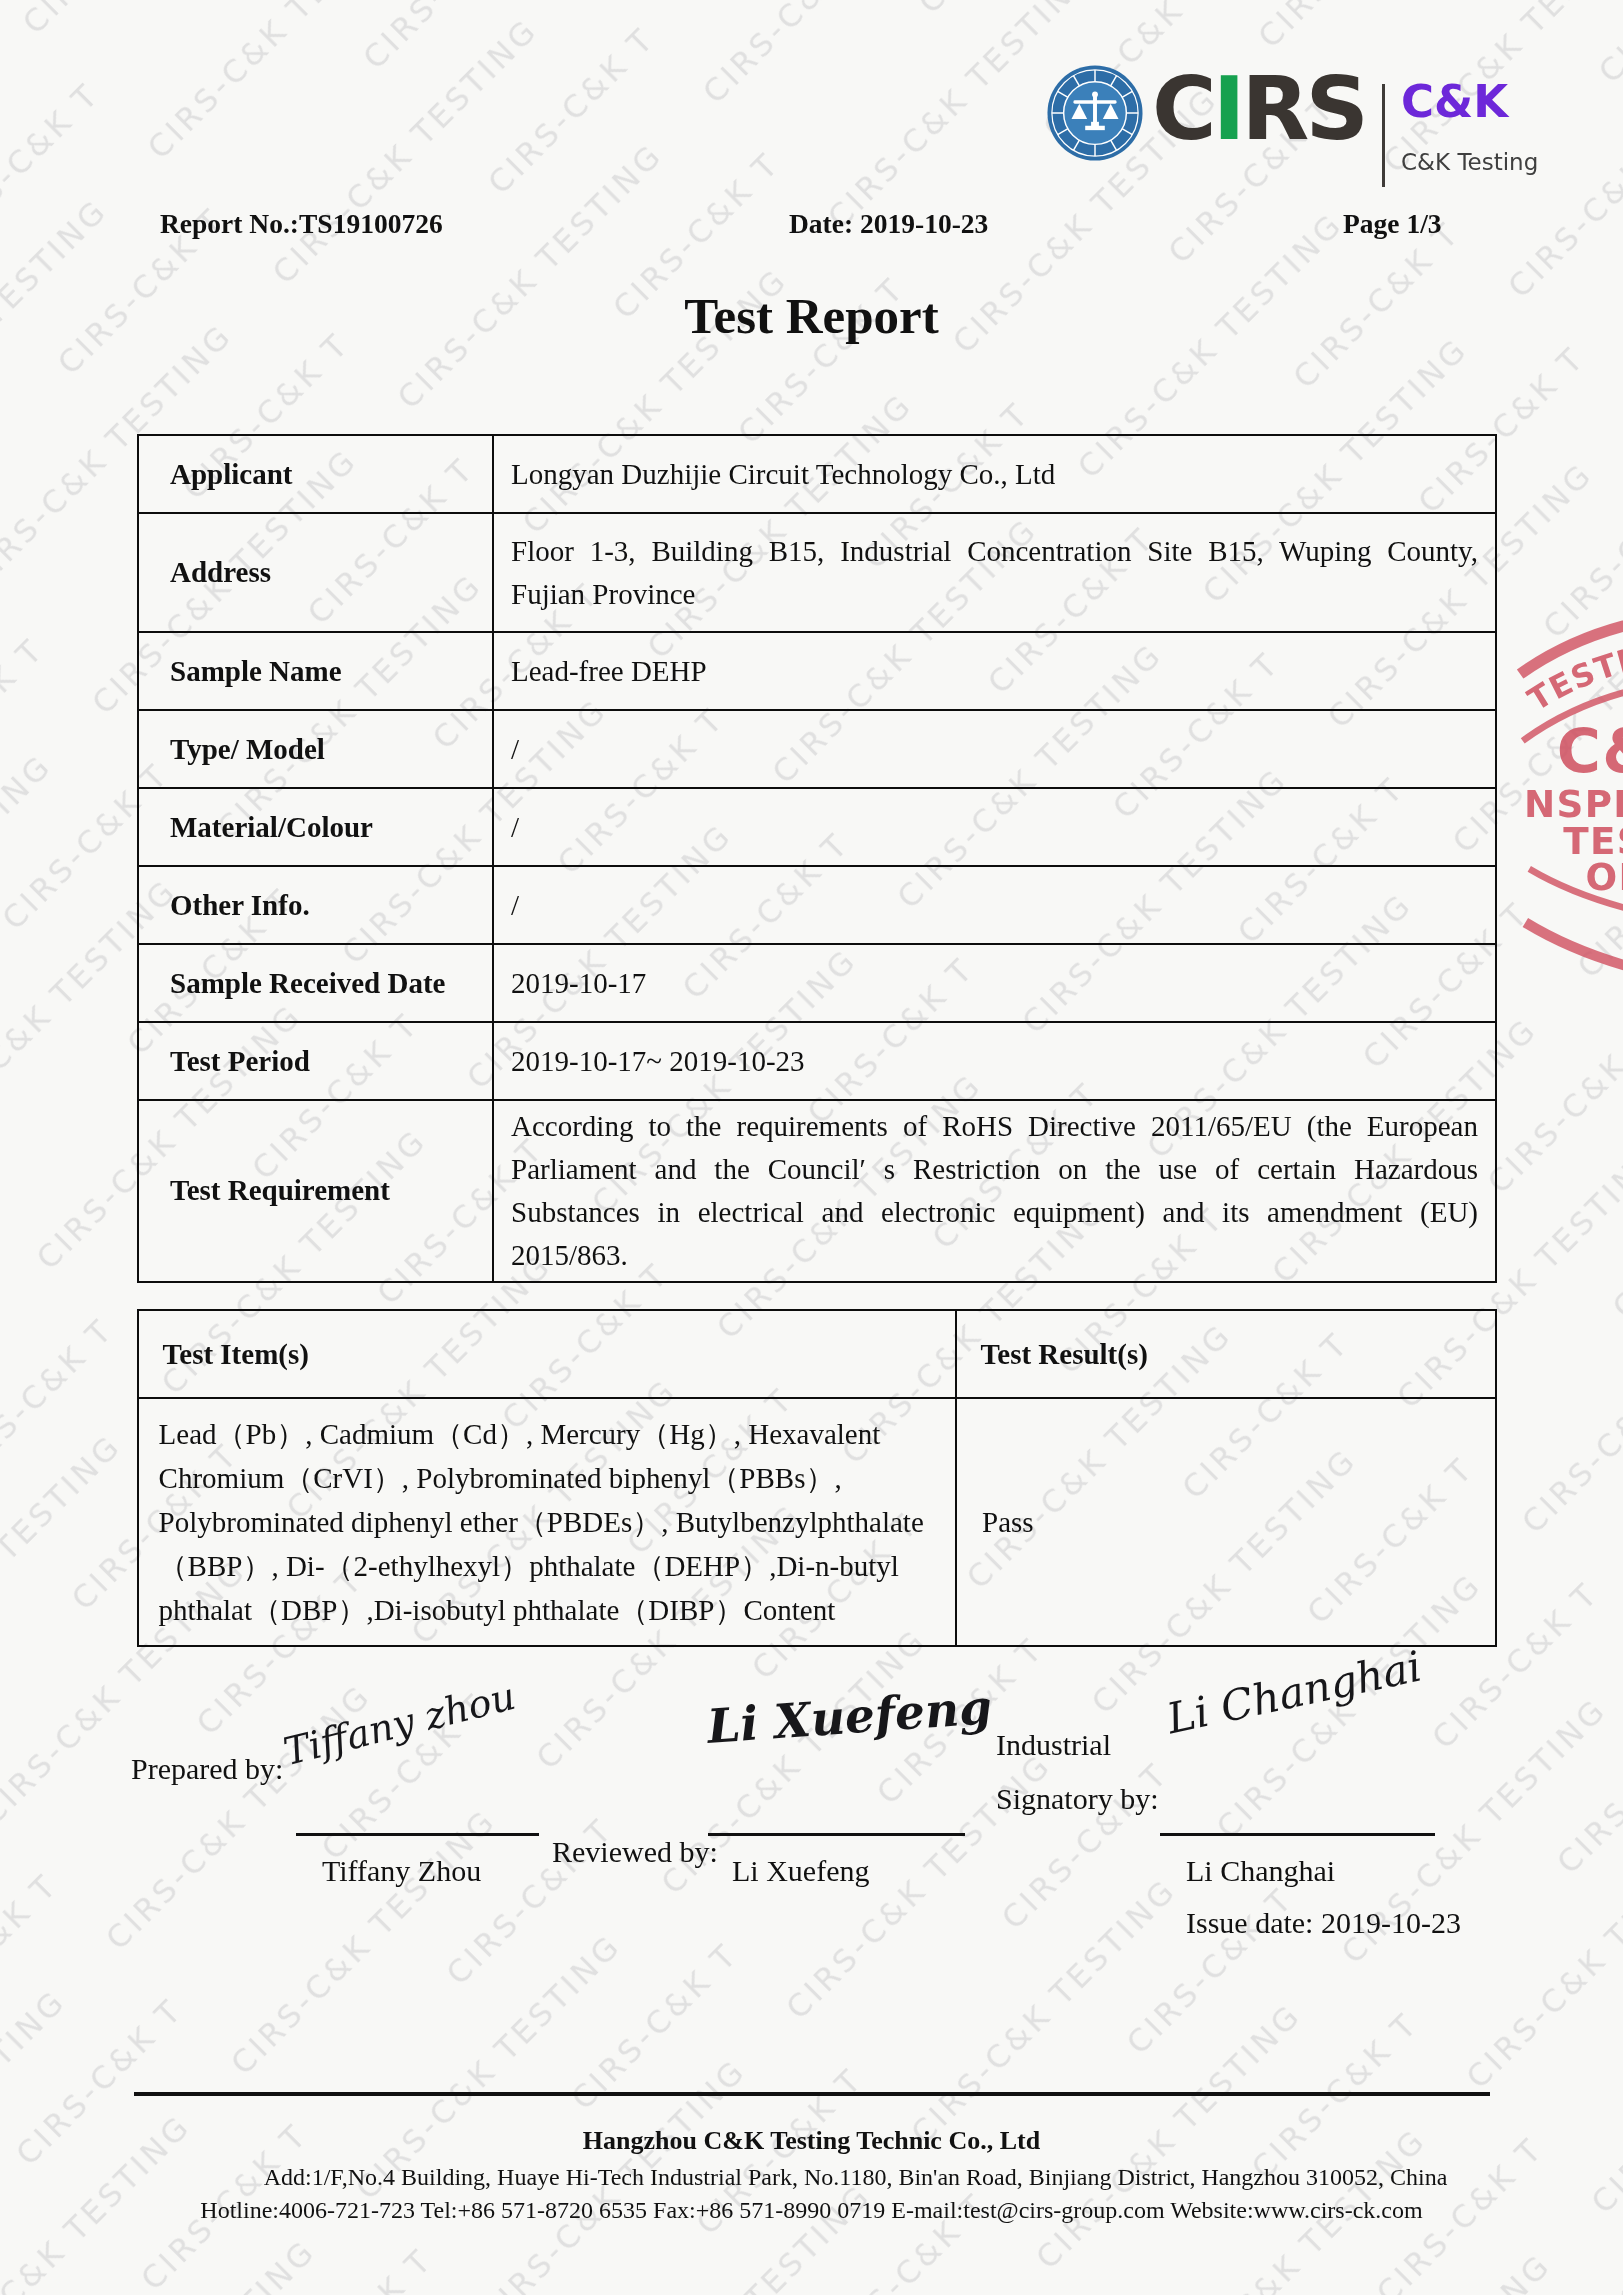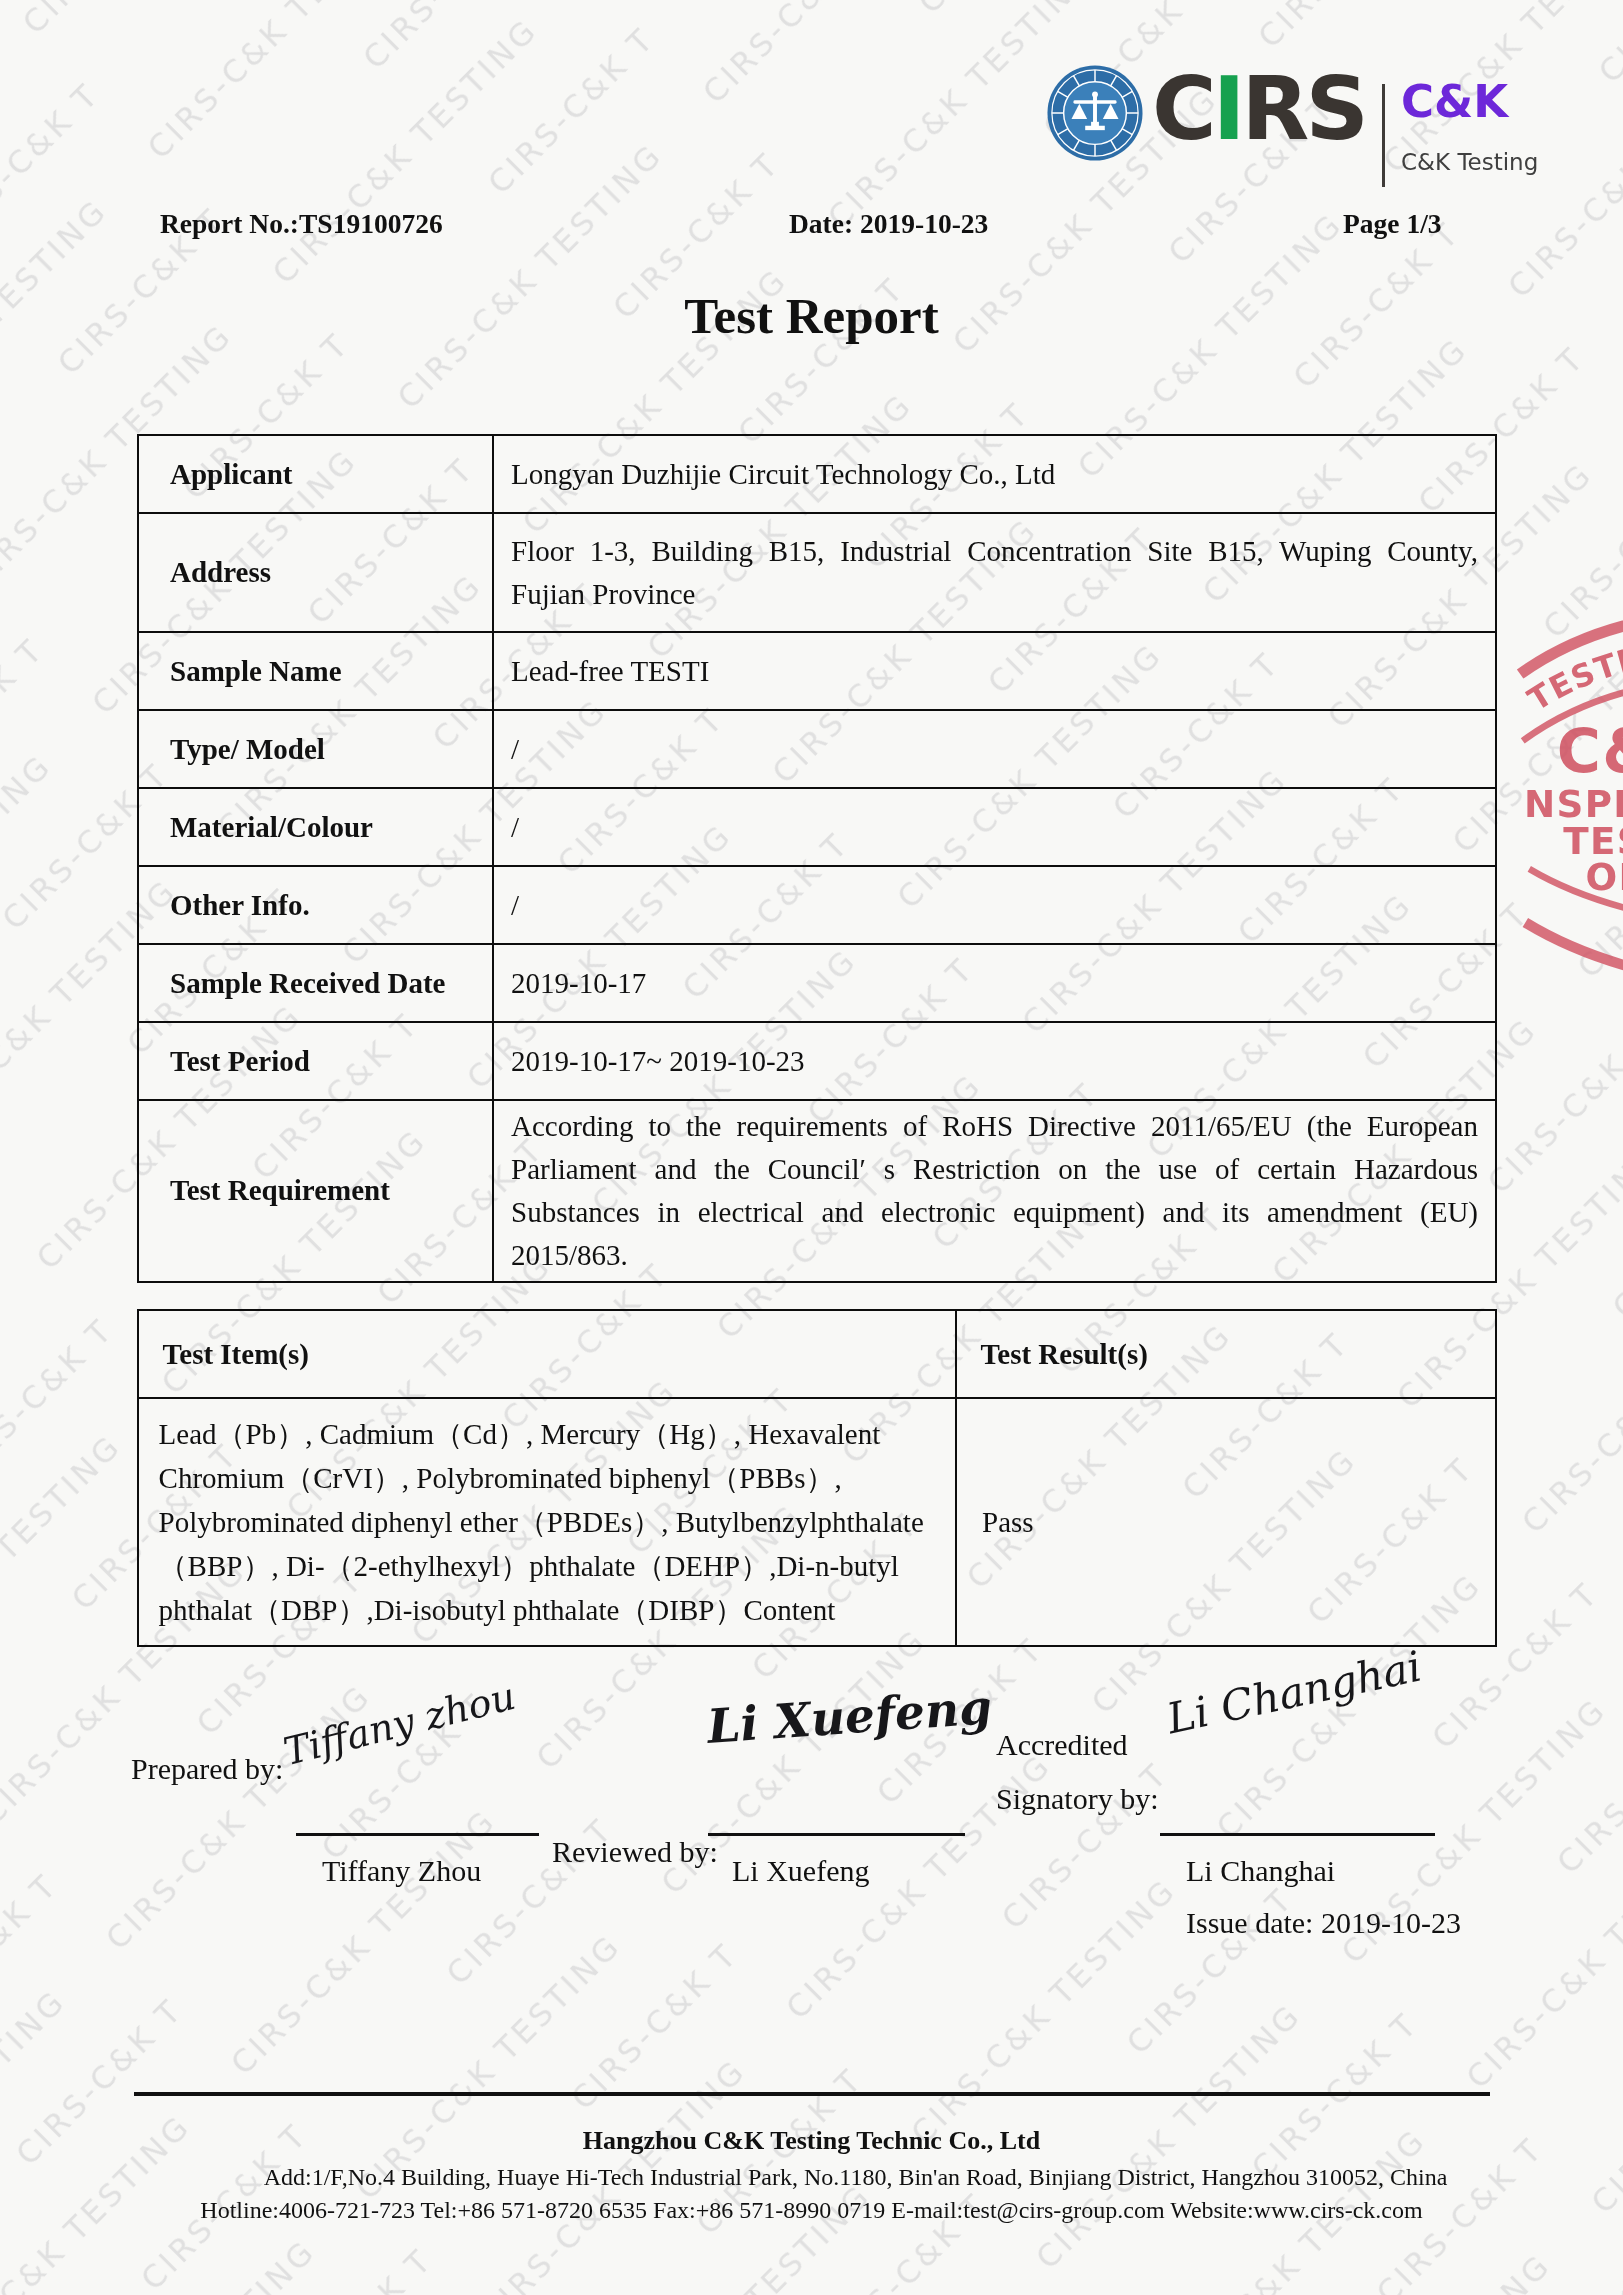--- a/index.html
+++ b/index.html
@@ -120,21 +120,21 @@
         <tr class="h119">
       <td class="lab">Applicant</td>
       <td class="val">Longyan Duzhijie Circuit Technology Co., Ltd</td>
     </tr>
     <tr class="h152">
       <td class="lab">Address</td>
       <td class="val just">Floor 1-3, Building B15, Industrial Concentration Site B15, Wuping County, Fujian Province</td>
     </tr>
     <tr class="h119">
       <td class="lab">Sample Name</td>
-      <td class="val">Lead-free TESTI</td>
+      <td class="val">Lead-free DEHP</td>
     </tr>
     <tr class="h119">
       <td class="lab">Type/ Model</td>
       <td class="val">/</td>
     </tr>
     <tr class="h119">
       <td class="lab">Material/Colour</td>
       <td class="val">/</td>
     </tr>
     <tr class="h119">
@@ -170,21 +170,21 @@
       <td class="item">Lead（Pb）, Cadmium（Cd）, Mercury（Hg）, Hexavalent Chromium（CrVI）, Polybrominated biphenyl（PBBs）, Polybrominated diphenyl ether（PBDEs）, Butylbenzylphthalate（BBP）, Di-（2-ethylhexyl）phthalate（DEHP）,Di-n-butyl phthalat（DBP）,Di-isobutyl phthalate（DIBP）Content</td>
       <td class="pass">Pass</td>
     </tr>
   </tbody>
     </table>
 
   <div id="prep-label" class="abs slab">Prepared by:</div>
   <div id="sig-prepared" class="abs sig">Tiffany zhou</div>
   <div id="rev-label" class="abs slab">Reviewed by:</div>
   <div id="sig-reviewed" class="abs sig">Li Xuefeng</div>
-  <div id="acc-label1" class="abs slab">Accredited</div>
+  <div id="acc-label1" class="abs slab">Industrial</div>
   <div id="acc-label2" class="abs slab">Signatory by:</div>
   <div id="sig-accredited" class="abs sig">Li Changhai</div>
 
   <div id="ul1" class="abs uline"></div>
   <div id="ul2" class="abs uline"></div>
   <div id="ul3" class="abs uline"></div>
 
   <div id="name1" class="abs sname">Tiffany Zhou</div>
   <div id="name2" class="abs sname">Li Xuefeng</div>
   <div id="name3" class="abs sname">Li Changhai</div>

